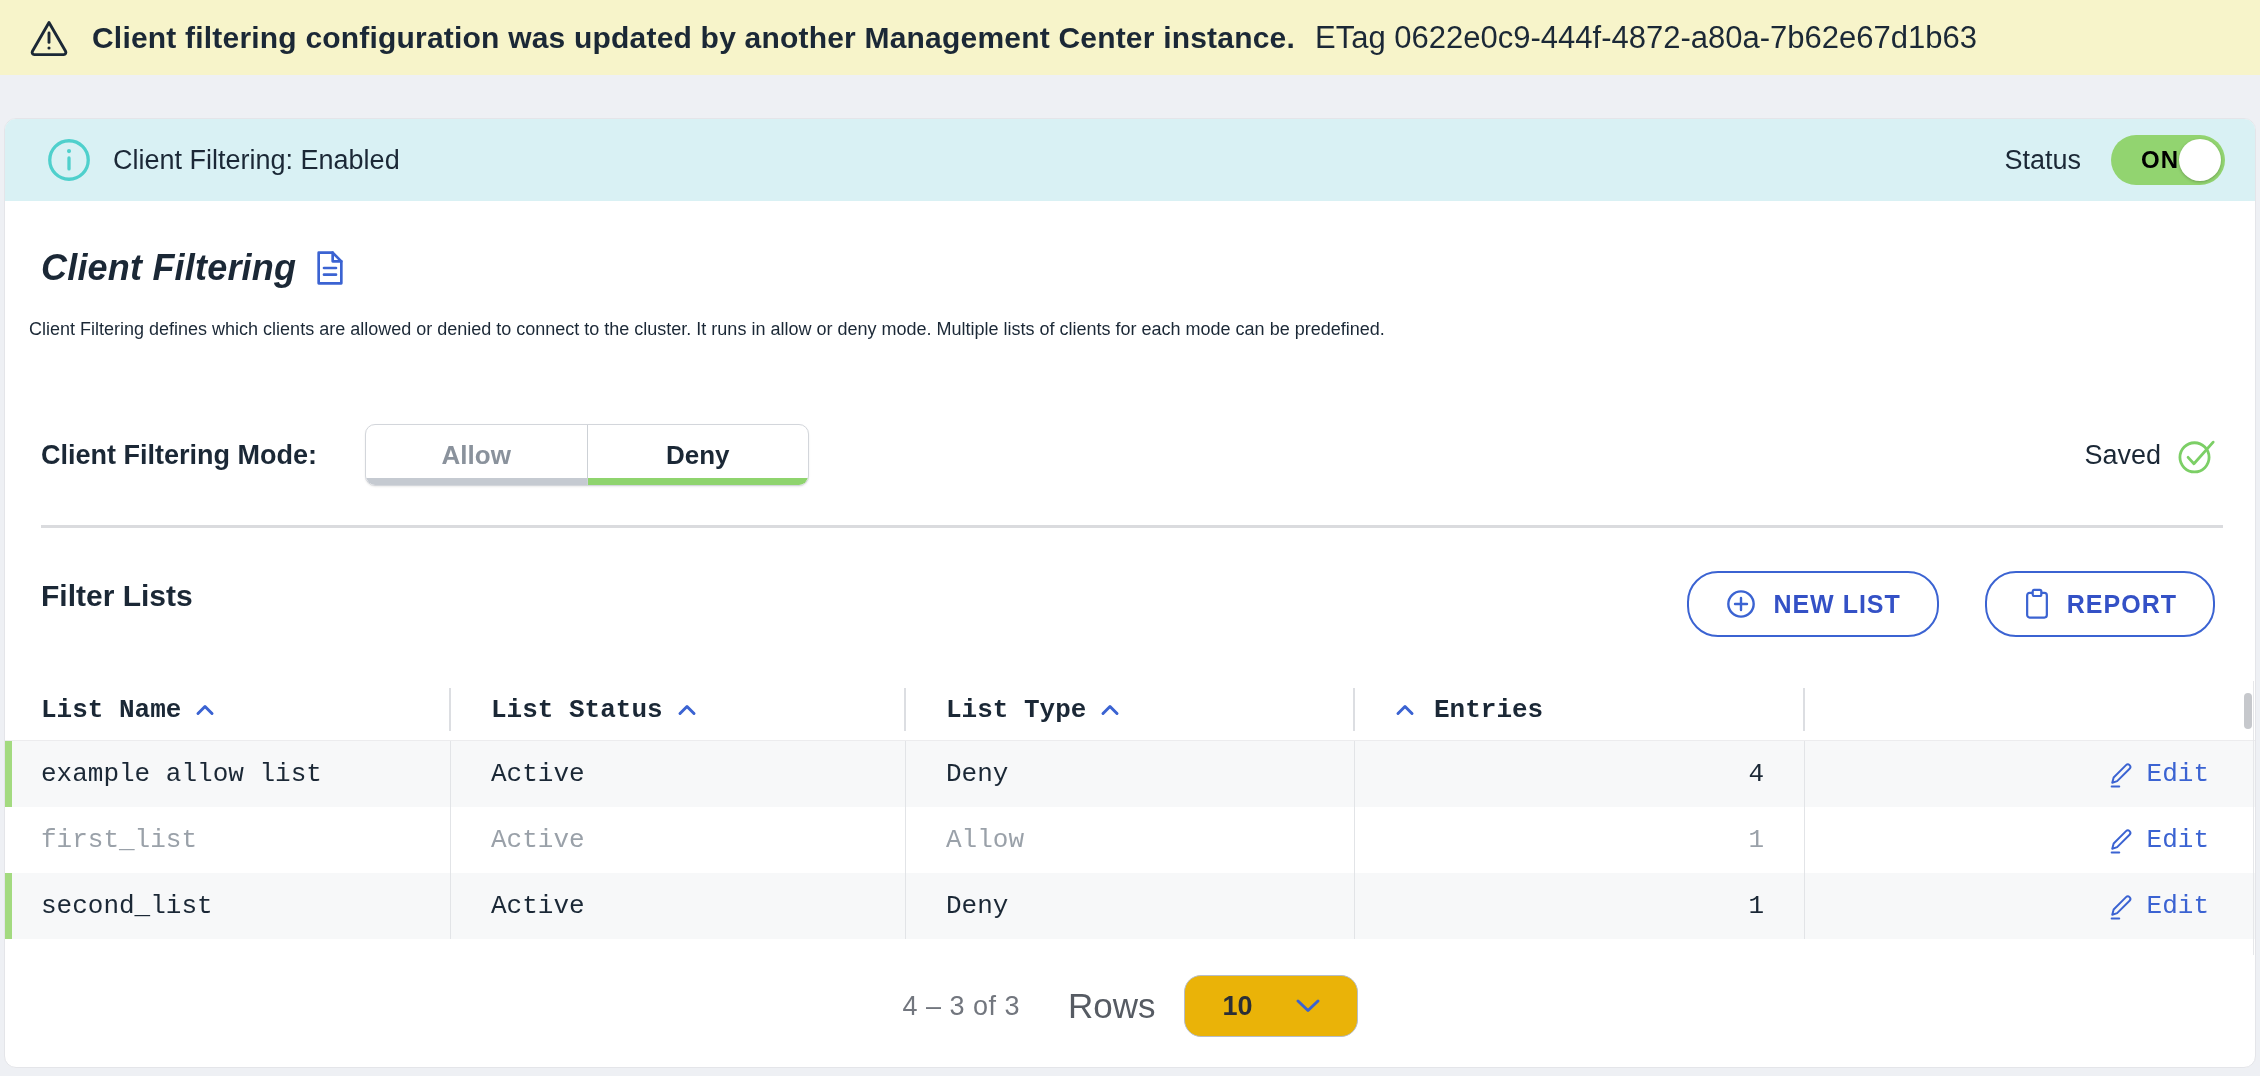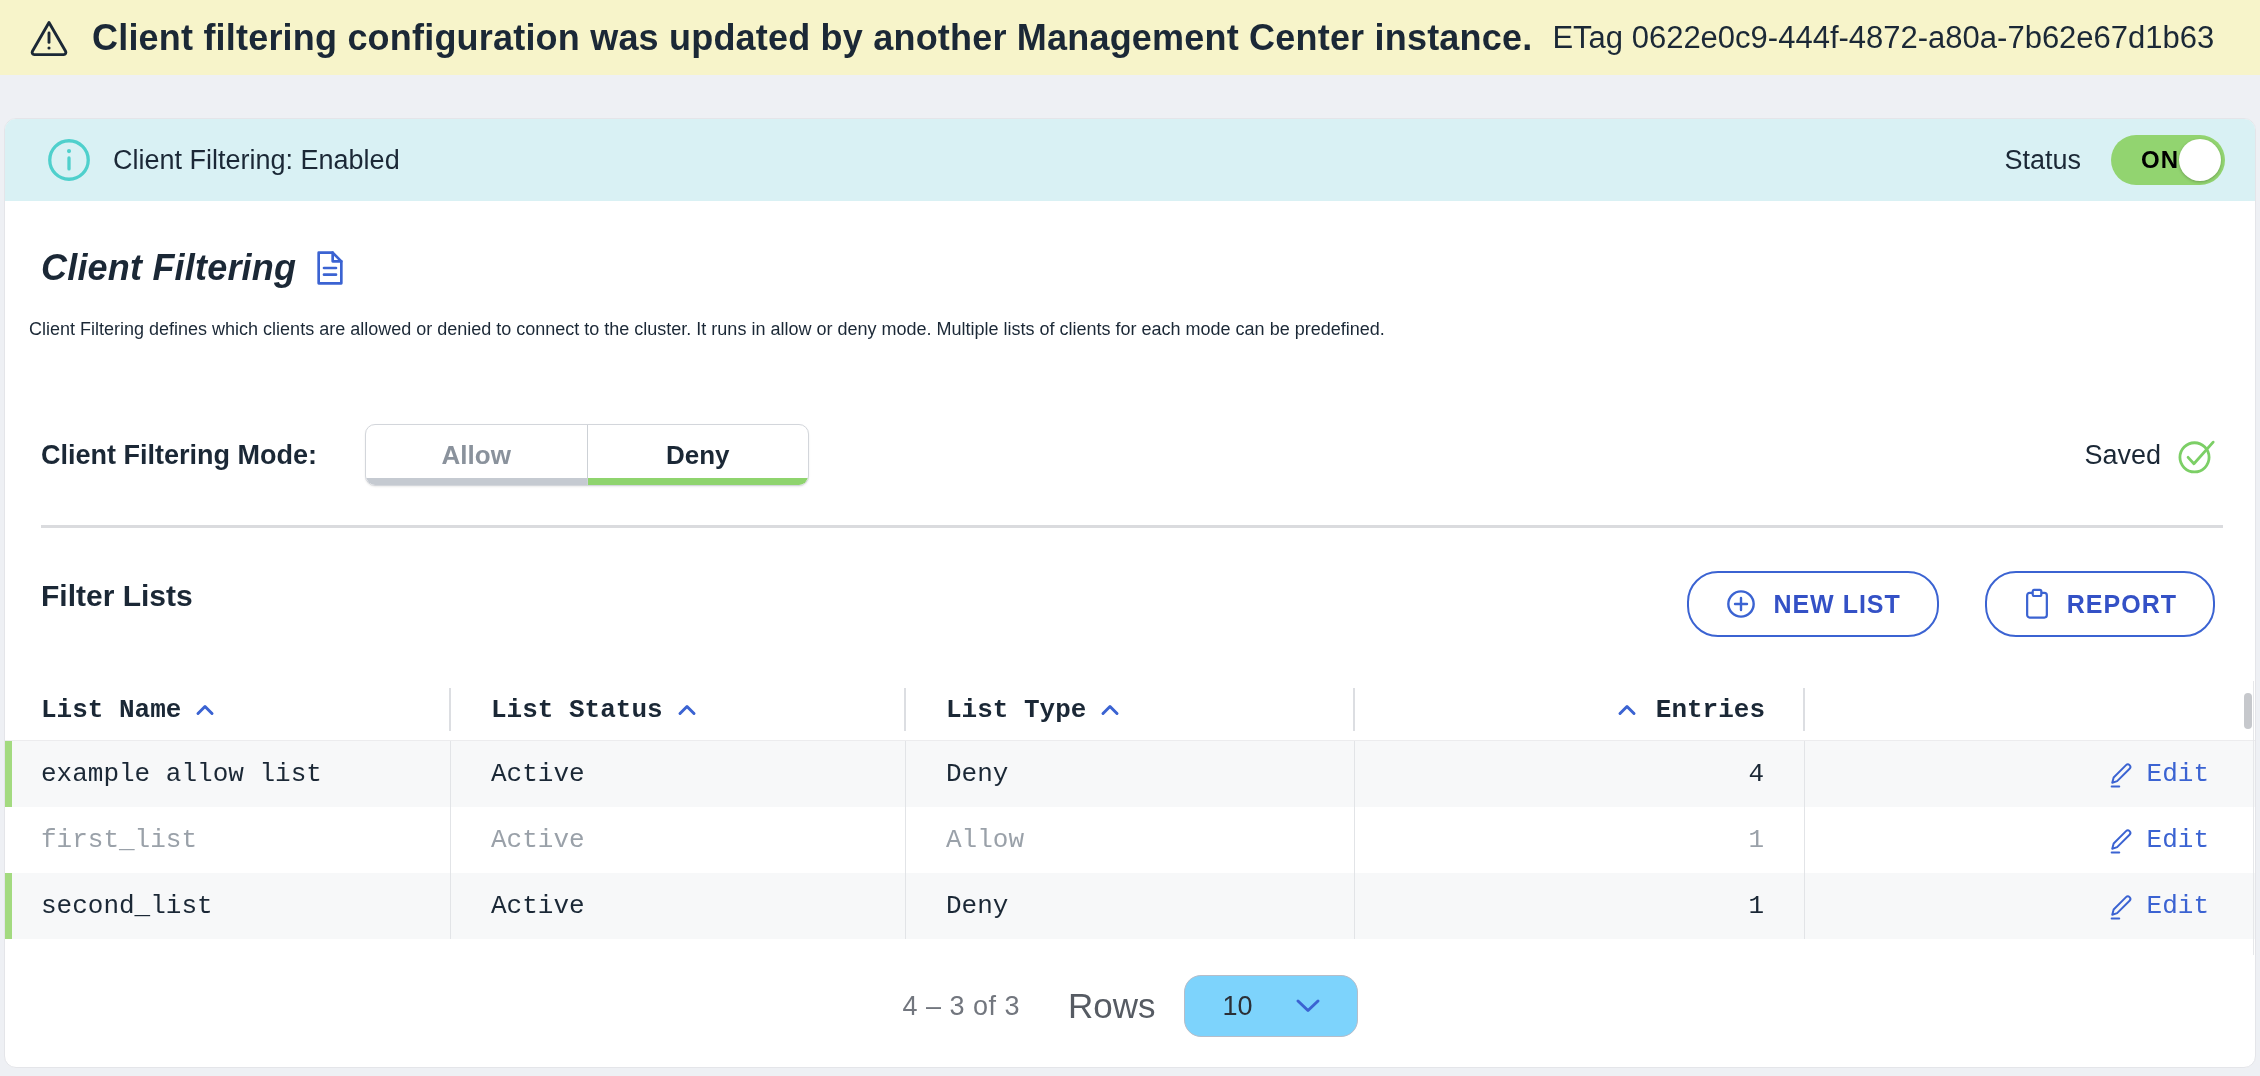--- a/index.html
+++ b/index.html
@@ -4,21 +4,21 @@
 <style>
   * { box-sizing: border-box; margin: 0; padding: 0; }
   html,body { width:2260px; background:#eef0f4; }
   body { font-family:"Liberation Sans","DejaVu Sans",sans-serif; color:var(--text-dark,#1b2836); }
   #page { position:relative; width:2260px; height:1076px; background:var(--page-bg,#eef0f4); overflow:hidden; }
 
   
   .banner { position:absolute; left:0; top:0; width:2260px; height:75px;
     background:var(--banner-bg,#f7f4ca); display:flex; align-items:center; padding-left:28px; }
   .banner .warn { width:42px; height:40px; color:var(--text-dark,#1b2836); flex:0 0 auto; }
-  .banner-msg { font-size:36px; font-weight:bold; margin-left:22px; letter-spacing:.2px; }
+  .banner-msg { font-size:30px; font-weight:bold; margin-left:22px; letter-spacing:.2px; }
   .banner-etag { font-size:31px; margin-left:20px; }
 
   
   .card { position:absolute; left:4px; top:118px; width:2252px; height:950px;
     background:#fff; border:1px solid #e4e5e9; border-radius:12px; overflow:hidden; }
 
   
   .statusbar { position:absolute; left:0; top:0; width:100%; height:82px;
     background:var(--info-bg,#d9f1f4); display:flex; align-items:center; }
   .statusbar .info { width:44px; height:44px; margin-left:42px; color:var(--info-icon,#4fd0cc); flex:0 0 auto; }
@@ -69,21 +69,21 @@
   .pill svg { color:var(--accent-blue,#3b63d2); }
 
   
   .table { position:absolute; left:0; top:560px; width:100%; }
   .thead, .trow { display:grid; grid-template-columns:446px 455px 449px 450px 1fr; align-items:center;font-family:Liberation Mono, monospace; }
   .thead { height:62px; font-size:26px; font-weight:bold; border-bottom:1px solid #ececee; }
   .th { position:relative; height:100%; display:flex; align-items:center; gap:14px; padding-left:40px; }
   .th:first-child { padding-left:36px; }
   .th .sort { flex:0 0 auto; color:var(--accent-blue,#3b63d2); }
   .th-sep::after { content:""; position:absolute; right:0; top:9px; bottom:9px; width:2px; background:#dcdee2; }
-  .th-entries { justify-content:flex-end; padding-right:40px;gap:19px; }
+  .th-entries { padding-right:40px;gap:19px; }
   .trow { position:relative; height:66px; font-size:26px; }
   .trow:nth-child(odd) { background:#f7f8f9; }
   .trow::before { content:""; position:absolute; left:0; top:0; bottom:0; width:7px;
     background:var(--row-accent-green,#a3da80); }
   .trow.muted::before { display:none; }
   .trow.muted { color:var(--text-muted,#9aa1a9); }
   .cell { height:100%; display:flex; align-items:center; padding-left:40px; border-right:1px solid #e2e4e7; }
   .c-name { padding-left:36px; }
   .c-entries { justify-content:flex-end; padding-right:40px; }
   .c-edit { border-right:none; justify-content:flex-end; padding-right:46px; }
@@ -93,21 +93,21 @@
   
   .vscroll { position:absolute; right:1px; top:562px; width:11px; height:274px; border-right:1px solid #e6e7ea; cursor:pointer; }
   .vscroll-thumb { position:absolute; top:12px; left:1px; width:8px; height:36px; background:#c6c8cc; border-radius:4px; }
 
   
   .pagination { position:absolute; left:0; top:855px; width:100%; height:64px;
     display:flex; align-items:center; justify-content:center; }
   .page-range { font-size:27px; color:#72767e; letter-spacing:.5px; }
   .rows-label { font-size:35px; color:#565b63; margin-left:48px; }
   .rows-select { display:flex; align-items:center; margin-left:28px; width:174px; height:62px;
-    background:#7dd3fc; border:1.5px solid #b6bdc9; border-radius:17px; cursor:pointer; }
+    background:#eab308; border:1.5px solid #b6bdc9; border-radius:17px; cursor:pointer;font-weight:bold; }
   .rows-value { font-size:27px; color:#2b2f36; margin-left:38px; }
   .rows-select svg { margin-left:42px; color:var(--accent-blue,#3b63d2); }
 </style>
 </head>
 <body>
 
 <div id="page">
 
   <div class="banner">
     <svg class="warn" viewBox="0 0 38 36" fill="none" stroke="currentColor" stroke-width="2.6" stroke-linejoin="round" stroke-linecap="round">

